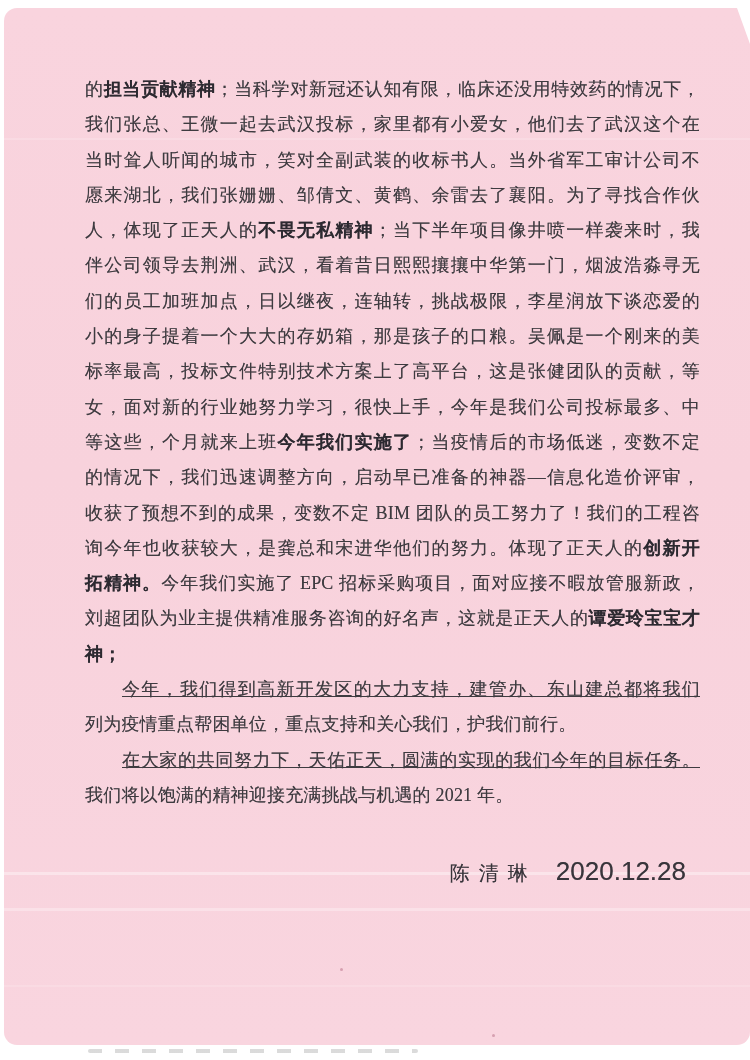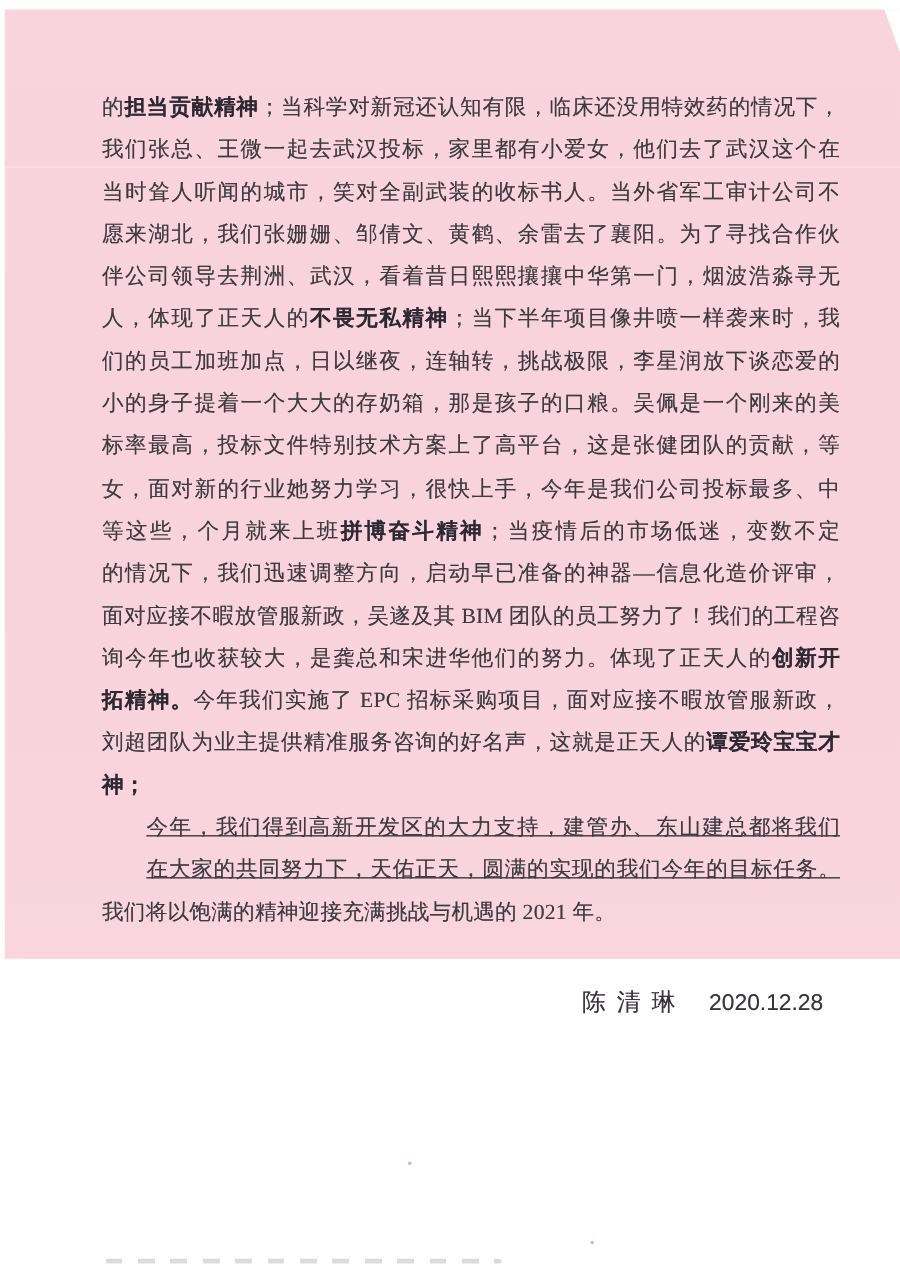--- a/index.html
+++ b/index.html
@@ -6,22 +6,23 @@
   body{
     width:750px;height:1060px;
     background:#ffffff;
     overflow:hidden;
     position:relative;
     font-family:"Liberation Serif","DejaVu Serif",serif;
   }
   .paper{
     position:absolute;
     left:4px;top:8px;
-    width:746px;height:791px;
+    width:746px;height:1037px;
     background:linear-gradient(180deg,#f9d4de 0%,#f8d2dc 45%,#f9d5df 100%);
+    border-radius:13px;
   }
   .corner-cut{
     position:absolute;top:0;right:0;
     width:0;height:0;
     border-right:13px solid #ffffff;
     border-bottom:36px solid transparent;
   }
   .band{
     position:absolute;left:0;width:100%;
     background:rgba(255,255,255,0.5);
@@ -55,21 +56,21 @@
     text-align:right;
     padding-right:14px;
     font-size:20px;
     color:#38353b;
     text-shadow:0 0 .5px rgba(56,53,59,.5);
   }
   .sig-name{letter-spacing:2px;}
   .sig-date{
     margin-left:26px;
     font-family:"Liberation Sans","DejaVu Sans",sans-serif;
-    font-size:19px;
+    font-size:26px;
   }
   .smudge{
     position:absolute;
     left:88px;top:1049px;width:330px;height:4px;
     border-radius:2px;
     background:repeating-linear-gradient(90deg,rgba(90,90,90,.22) 0 14px,transparent 14px 27px);
   }
   .speck{
     position:absolute;width:3px;height:3px;border-radius:50%;
     background:rgba(172,96,120,.45);
@@ -87,34 +88,35 @@
     <div class="band band-2"></div>
     <div class="band band-3"></div>
     <div class="band band-4"></div>
 
     <div class="content" id="content">
 
     <div class="line"><span>的</span><span class="b">担当贡献精神</span><span>；当科学对新冠还认知有限，临床还没用特效药的情况下，</span></div>
         <div class="line"><span>我们张总、王微一起去武汉投标，家里都有小爱女，他们去了武汉这个在</span></div>
         <div class="line"><span>当时耸人听闻的城市，笑对全副武装的收标书人。当外省军工审计公司不</span></div>
         <div class="line"><span>愿来湖北，我们张姗姗、邹倩文、黄鹤、余雷去了襄阳。为了寻找合作伙</span></div>
+        <div class="line"><span>人，体现了正天人的</span><span class="b">不畏无私精神</span><span>；当下半年项目像井喷一样袭来时，我</span></div>
         <div class="line"><span>伴公司领导去荆洲、武汉，看着昔日熙熙攘攘中华第一门，烟波浩淼寻无</span></div>
-        <div class="line"><span>人，体现了正天人的</span><span class="b">不畏无私精神</span><span>；当下半年项目像井喷一样袭来时，我</span></div>
         <div class="line"><span>们的员工加班加点，日以继夜，连轴转，挑战极限，李星润放下谈恋爱的</span></div>
         <div class="line"><span>小的身子提着一个大大的存奶箱，那是孩子的口粮。吴佩是一个刚来的美</span></div>
         <div class="line"><span>标率最高，投标文件特别技术方案上了高平台，这是张健团队的贡献，等</span></div>
         <div class="line"><span>女，面对新的行业她努力学习，很快上手，今年是我们公司投标最多、中</span></div>
-        <div class="line"><span>等这些，个月就来上班</span><span class="b">拼博奋斗精神</span><span>；当疫情后的市场低迷，变数不定</span></div>
+        <div class="line"><span>等这些，个月就来上班</span><span class="b">今年我们实施了</span><span>；当疫情后的市场低迷，变数不定</span></div>
         <div class="line"><span>的情况下，我们迅速调整方向，启动早已准备的神器—信息化造价评审，</span></div>
-        <div class="line"><span>面对应接不暇放管服新政，吴遂及其 BIM 团队的员工努力了！我们的工程咨</span></div>
+        <div class="line"><span>收获了预想不到的成果，变数不定 BIM 团队的员工努力了！我们的工程咨</span></div>
         <div class="line"><span>询今年也收获较大，是龚总和宋进华他们的努力。体现了正天人的</span><span class="b">创新开</span></div>
         <div class="line"><span class="b">拓精神。</span><span>今年我们实施了 EPC 招标采购项目，面对应接不暇放管服新政，</span></div>
         <div class="line"><span>刘超团队为业主提供精准服务咨询的好名声，这就是正天人的</span><span class="b">谭爱玲宝宝才</span></div>
         <div class="line short"><span class="b">神；</span></div>
         <div class="line indent"><span>今年，我们得到高新开发区的大力支持，建管办、东山建总都将我们</span></div>
+        <div class="line short"><span>列为疫情重点帮困单位，重点支持和关心我们，护我们前行。</span></div>
         <div class="line indent"><span>在大家的共同努力下，天佑正天，圆满的实现的我们今年的目标任务。</span></div>
         <div class="line short"><span>我们将以饱满的精神迎接充满挑战与机遇的 2021 年。</span></div>
         <div class="signature"><span class="sig-name">陈 清 琳</span><span class="sig-date">2020.12.28</span></div>
       </div>
   </div>
 
   <div class="smudge"></div>
   <div class="speck speck-1"></div>
   <div class="speck speck-2"></div>
 </div>

